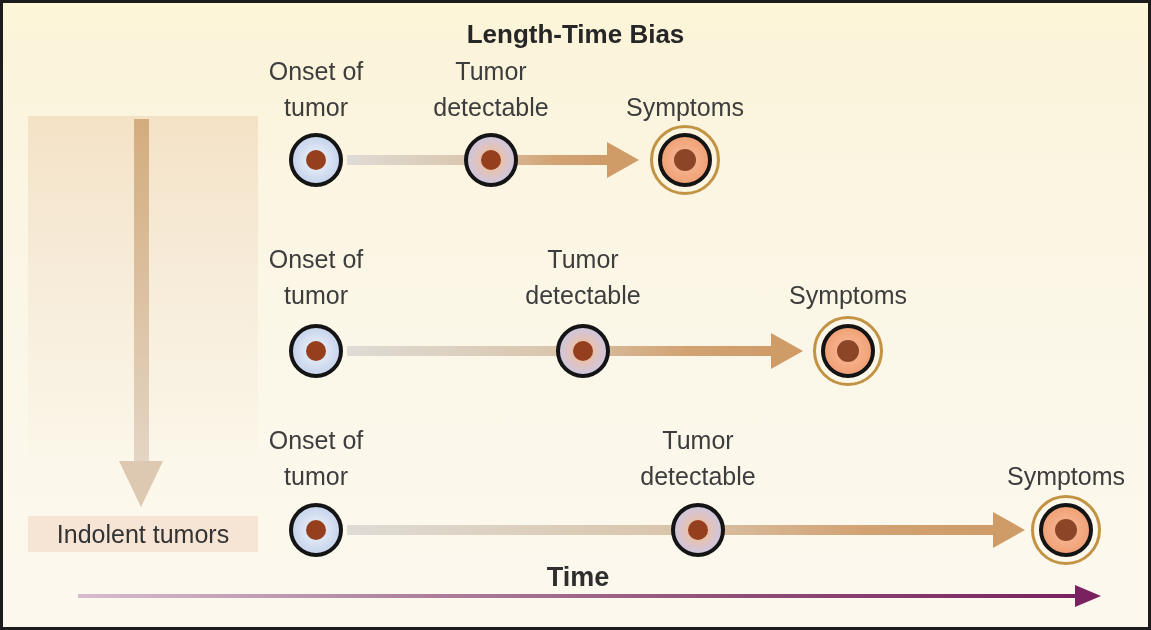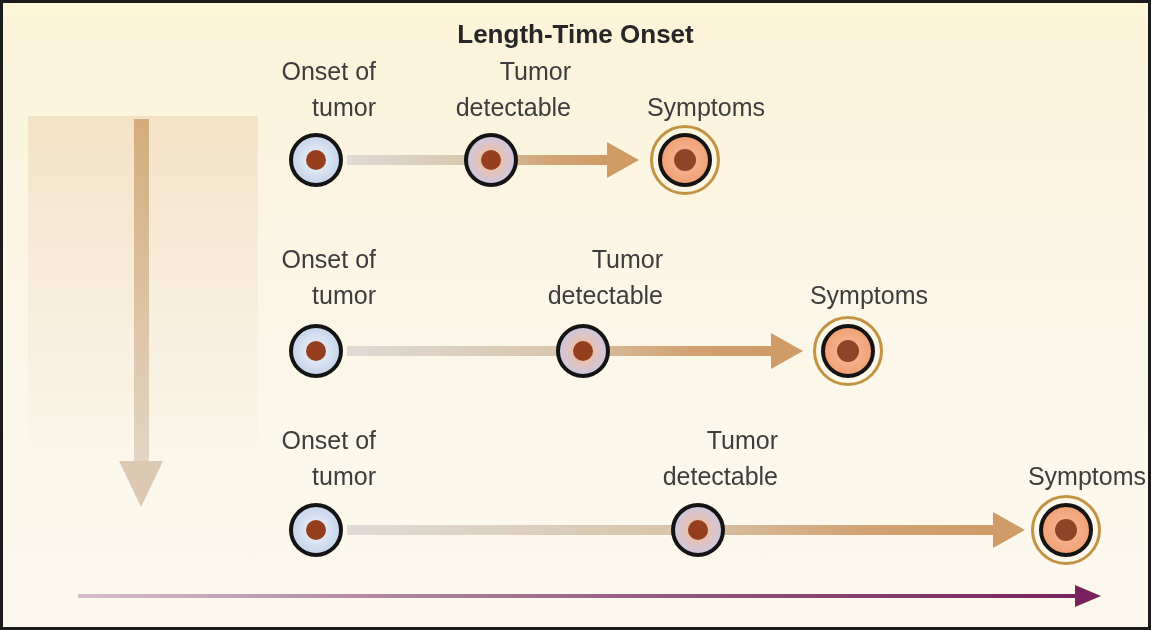--- a/index.html
+++ b/index.html
@@ -61,21 +61,21 @@
     font-size: 25px;
     line-height: 36px;
     text-align: center;
   }
   
   .label {
     position: absolute;
     font-size: 25px;
     line-height: 36px;
     color: #3d3d3d;
-    text-align: right;
+    text-align: center;
   }
   
   .cell {
     position: absolute;
     width: 54px; height: 54px;
     border: 4px solid #141414;
     border-radius: 50%;
     display: flex; align-items: center; justify-content: center;
   }
   .cell-blue     { background: radial-gradient(circle, #eaf0f8 15%, #cdd9ee 60%, #bccde9 100%); }
@@ -131,25 +131,26 @@
     border-top: 11px solid transparent;
     border-bottom: 11px solid transparent;
     border-left: 26px solid #7a2260;
   }
 </style>
 </head>
 <body>
 
 <div class="frame">
 
-  <div class="title">Length-Time Onset</div>
+  <div class="title">Length-Time Bias</div>
 
   <div class="side-panel"></div>
   <div class="v-arrow-stem"></div>
   <div class="v-arrow-head"></div>
+  <div class="ind-box">Indolent tumors</div>
 
   <div class="label" style="left:253px; top:50px; width:120px;">Onset of tumor</div>
   <div class="label" style="left:408px; top:50px; width:160px;">Tumor detectable</div>
   <div class="label" style="left:602px; top:86px; width:160px;">Symptoms</div>
 
   <div class="stem" style="left:344px; top:152px; width:260px;"></div>
   <div class="head" style="left:604px; top:139px;"></div>
 
   <div class="cell cell-blue" style="left:286px; top:130px;">
       <div class="dot"></div>
@@ -194,16 +195,17 @@
     </div>
   <div class="cell cell-lavender" style="left:668px; top:500px;">
       <div class="dot"></div>
     </div>
   <div class="sym-ring" style="left:1028px; top:492px;">
     <div class="cell cell-orange" style="position:static;">
         <div class="dot dot-big"></div>
       </div>
   </div>
 
+  <div class="time-label">Time</div>
   <div class="time-line"></div>
   <div class="time-head"></div>
 
 </div>
 
 </body></html>

